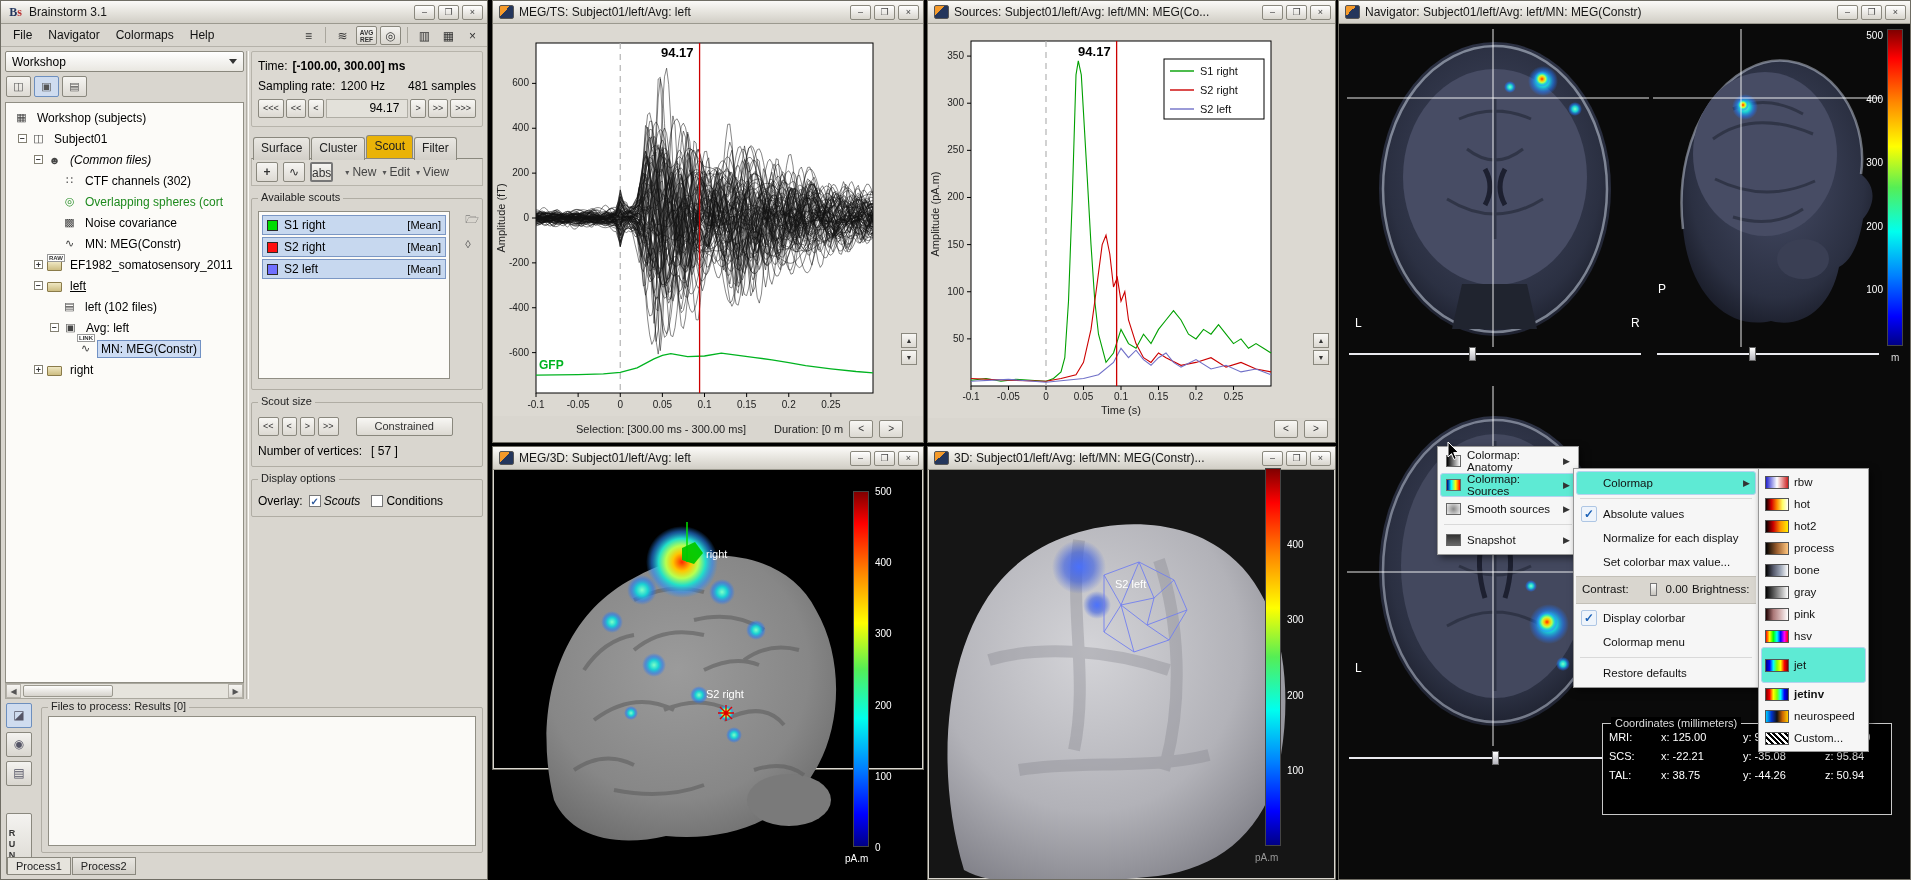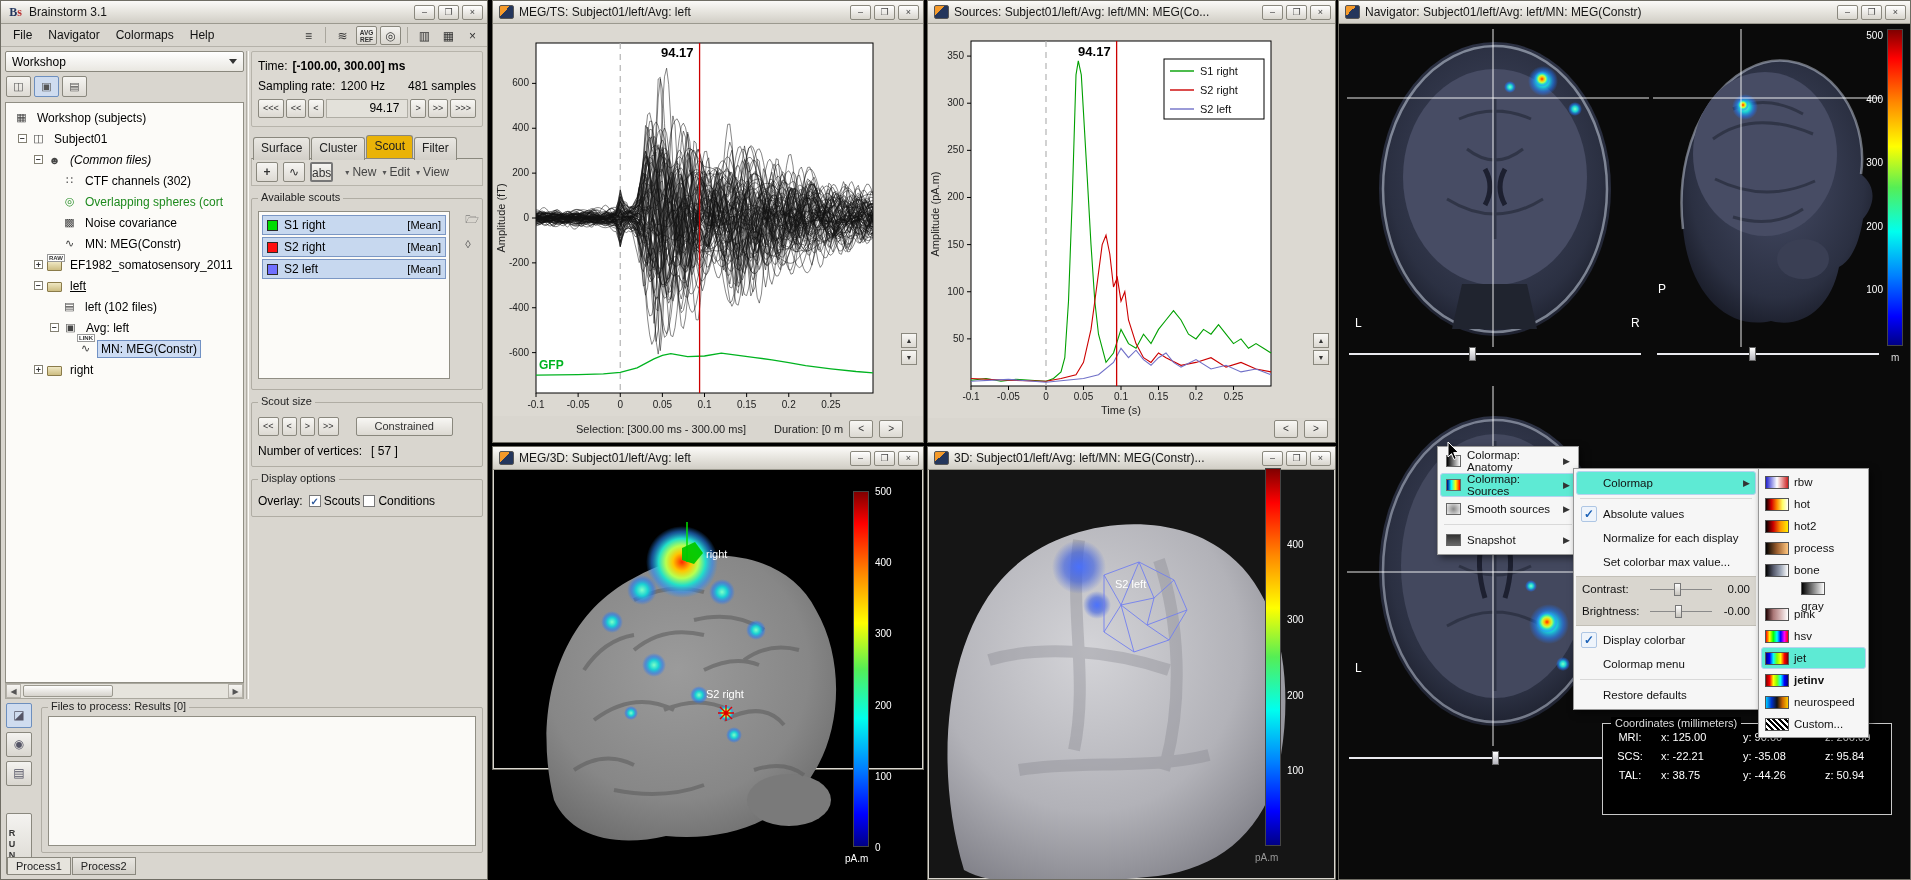--- a/index.html
+++ b/index.html
@@ -77,30 +77,30 @@
 .gain{position:absolute;width:16px;height:15px;border:1px solid #8a887e;background:linear-gradient(#f8f7f4,#dcd9d2);font-size:7px;text-align:center;line-height:13px;color:#333}
 .blackfig{position:absolute;left:1px;right:1px;top:23px;bottom:1px;background:#000}
 .cbarbar{position:absolute;width:16px;border:1px solid #444;background:linear-gradient(to bottom,#800000 0%,#ff0000 9%,#ff8800 23%,#ffff00 37%,#55ee55 50%,#00ffee 64%,#0080ff 78%,#0000ff 91%,#000085 100%)}
 .cbtick{position:absolute;font-size:10px;color:#fff;line-height:10px}
 .cbunit{position:absolute;font-size:10px}
 .mslider{position:absolute;height:2px;background:#e9e9ee}
 .mhandle{position:absolute;top:-6px;width:7px;height:14px;background:linear-gradient(#fff,#b5b5bd);border:1px solid #666}
 .coords{position:absolute;background:#000;border:1px solid #c8c8c8;color:#fff;font-size:11px}
 .coords .chead{position:absolute;top:-7px;left:8px;background:#000;padding:0 4px;color:#ddd;font-size:11px}
 .crow{display:grid;grid-template-columns:52px 82px 82px 66px;margin:7px 0 0 6px}
-.crow span{text-align:left}.crow .sys{text-align:center;padding-right:10px}
+.crow span{text-align:left}.crow .sys{text-align:left;padding-right:10px}
 
 .menu{position:absolute;background:#f6f6f6;border:1px solid #979797;box-shadow:3px 3px 7px rgba(0,0,0,.5);padding:2px;z-index:40;font-size:11.5px;color:#111}
 .mrow{height:24px;display:flex;align-items:center;gap:5px;padding:0 5px 0 3px;border:1px solid transparent;border-radius:3px}
 .mrow.hov{background:#5eead4;border-color:#b5d3ef}
 .mgut{width:18px;height:17px;flex:none;display:flex;align-items:center;justify-content:center}
 .mchk{width:16px;height:16px;border:1px solid #aec6e4;background:#eef4fb;border-radius:2px;font:bold 12px/15px "Liberation Sans",sans-serif;color:#1c62b7;text-align:center}
 .marr{margin-left:auto;font-size:9px;color:#333}
 .msep{height:1px;background:#d9d9d9;margin:3px 4px}
-.sliderblk{background:#d9d6cf;border-top:1px solid #c2bfb7;border-bottom:1px solid #c2bfb7;padding:6px 6px 8px;display:flex;flex-direction:column;gap:10px;margin:2px 0}
+.sliderblk{background:#d9d6cf;border-top:1px solid #c2bfb7;border-bottom:1px solid #c2bfb7;padding:6px 6px 8px;display:flex;gap:4px;margin:2px 0}
 .slrow{display:flex;align-items:center;gap:6px}
 .slrow .sllab{width:62px}
 .sltrack{position:relative;flex:1;height:1px;background:#8a8a8a}
 .slhandle{position:absolute;top:-6px;width:7px;height:13px;background:linear-gradient(#fdfdfd,#c6c3bc);border:1px solid #777}
 .slval{width:32px;text-align:right}
 .swatch{width:24px;height:13px;border:1px solid #555;flex:none}
 .micon{width:15px;height:12px;border:1px solid #666}
 </style>
 </head>
 <body>
@@ -293,21 +293,21 @@
           <span>Number of vertices:</span>
           <span style="margin-left:6px">[ 57 ]</span>
         </div>
       </div>
 
       <div class="grp">
         <span class="lbl">Display options</span>
         <div class="rowline" id="overlay-row">
           <span style="margin-right:3px">Overlay:</span>
         <span class="cb">✓</span>
-            <span style="">Scouts</span>
+            <span style="margin-right: 8px; font-style: italic;">Scouts</span>
             <span class="cb"></span>
             <span style="margin-right: 8px;">Conditions</span>
           </div>
       </div>
     </div>
 
     <div class="procstrip">
       <div class="pbtn on">◪</div>
       <div class="pbtn">◉</div>
       <div class="pbtn">▤</div>
@@ -860,33 +860,33 @@
         <span>hot2</span>
       </div>
       <div class="mrow" style="height: 22px;">
         <span class="swatch" style="background: linear-gradient(to right, rgb(0, 0, 0), rgb(156, 95, 47), rgb(255, 199, 127));"></span>
         <span>process</span>
       </div>
       <div class="mrow" style="height: 22px;">
         <span class="swatch" style="background: linear-gradient(to right, rgb(0, 0, 0), rgb(85, 89, 107), rgb(159, 168, 184), rgb(255, 255, 255));"></span>
         <span>bone</span>
       </div>
-      <div class="mrow" style="height: 22px; flex-direction: column;">
+      <div class="mrow" style="height: 22px;">
         <span class="swatch" style="background: linear-gradient(to right, rgb(0, 0, 0), rgb(255, 255, 255));"></span>
         <span>gray</span>
       </div>
       <div class="mrow" style="height: 22px;">
         <span class="swatch" style="background: linear-gradient(to right, rgb(30, 0, 0), rgb(170, 119, 119), rgb(216, 184, 184), rgb(255, 255, 255));"></span>
         <span>pink</span>
       </div>
       <div class="mrow" style="height: 22px;">
         <span class="swatch" style="background: linear-gradient(to right, rgb(255, 0, 0), rgb(255, 255, 0), rgb(0, 255, 0), rgb(0, 255, 255), rgb(0, 0, 255), rgb(255, 0, 255), rgb(255, 0, 0));"></span>
         <span>hsv</span>
       </div>
-      <div class="mrow hov" style="height: 22px;">
+      <div class="mrow hov" style="height: 36px;">
         <span class="swatch" style="background: linear-gradient(to right, rgb(0, 0, 127), rgb(0, 0, 255), rgb(0, 255, 255), rgb(128, 255, 0), rgb(255, 255, 0), rgb(255, 0, 0), rgb(127, 0, 0));"></span>
         <span>jet</span>
       </div>
       <div class="mrow" style="height: 22px; font-weight: bold;">
         <span class="swatch" style="background: linear-gradient(to right, rgb(127, 0, 0), rgb(255, 0, 0), rgb(255, 255, 0), rgb(128, 255, 0), rgb(0, 255, 255), rgb(0, 0, 255), rgb(0, 0, 127));"></span>
         <span>jetinv</span>
       </div>
       <div class="mrow" style="height: 22px;">
         <span class="swatch" style="background: linear-gradient(to right, rgb(0, 204, 255), rgb(0, 51, 204), rgb(17, 17, 17), rgb(204, 102, 0), rgb(255, 204, 0));"></span>
         <span>neurospeed</span>

